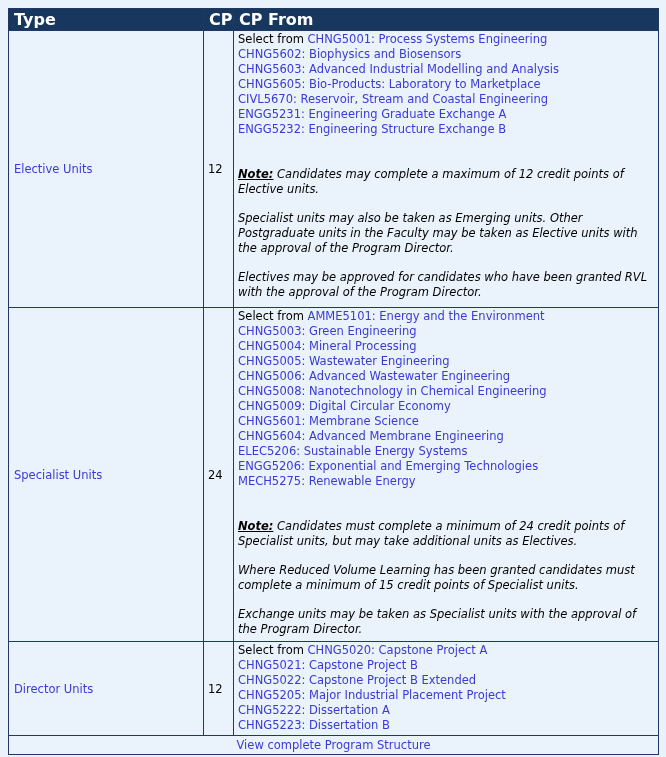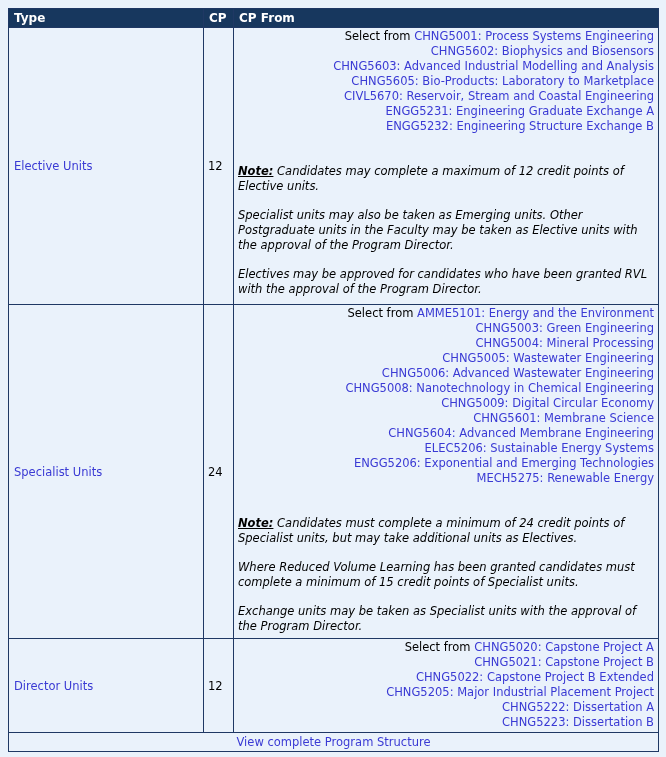--- a/index.html
+++ b/index.html
@@ -33,21 +33,21 @@
     background:var(--cell-background);
   }
   table.program th, table.program td{
     border:1px solid var(--border);
     box-sizing:border-box;
   }
   thead th{
     background:var(--header-background);
     color:var(--header-text);
     font-weight:bold;
-    font-size:12px;
+    font-size:16px;
     text-align:left;
     height:19px;
     padding:1px 3px 1px 5px;
   }
   col.c-type{width:195px;}
   col.c-cp{width:30px;}
   col.c-from{width:425px;}
   td.type-cell{
     vertical-align:middle;
     padding:1px 3px 1px 5px;
@@ -62,21 +62,21 @@
     line-height:15px;
   }
   tr.row-0 td{height:277px;}
   tr.row-1 td{height:334px;}
   tr.row-2 td{height:72px;}
   a{
     color:var(--link);
     text-decoration:none;
     cursor:pointer;
   }
-  .unit-line{white-space:nowrap;text-align:right;}
+  .unit-line{white-space:nowrap;}
   p.note{
     font-style:italic;
     margin:14px 0 0 0;
     line-height:15px;
   }
   p.note.note-first{margin-top:30px;}
   .note-label{
     font-weight:bold;
     text-decoration:underline;
   }

